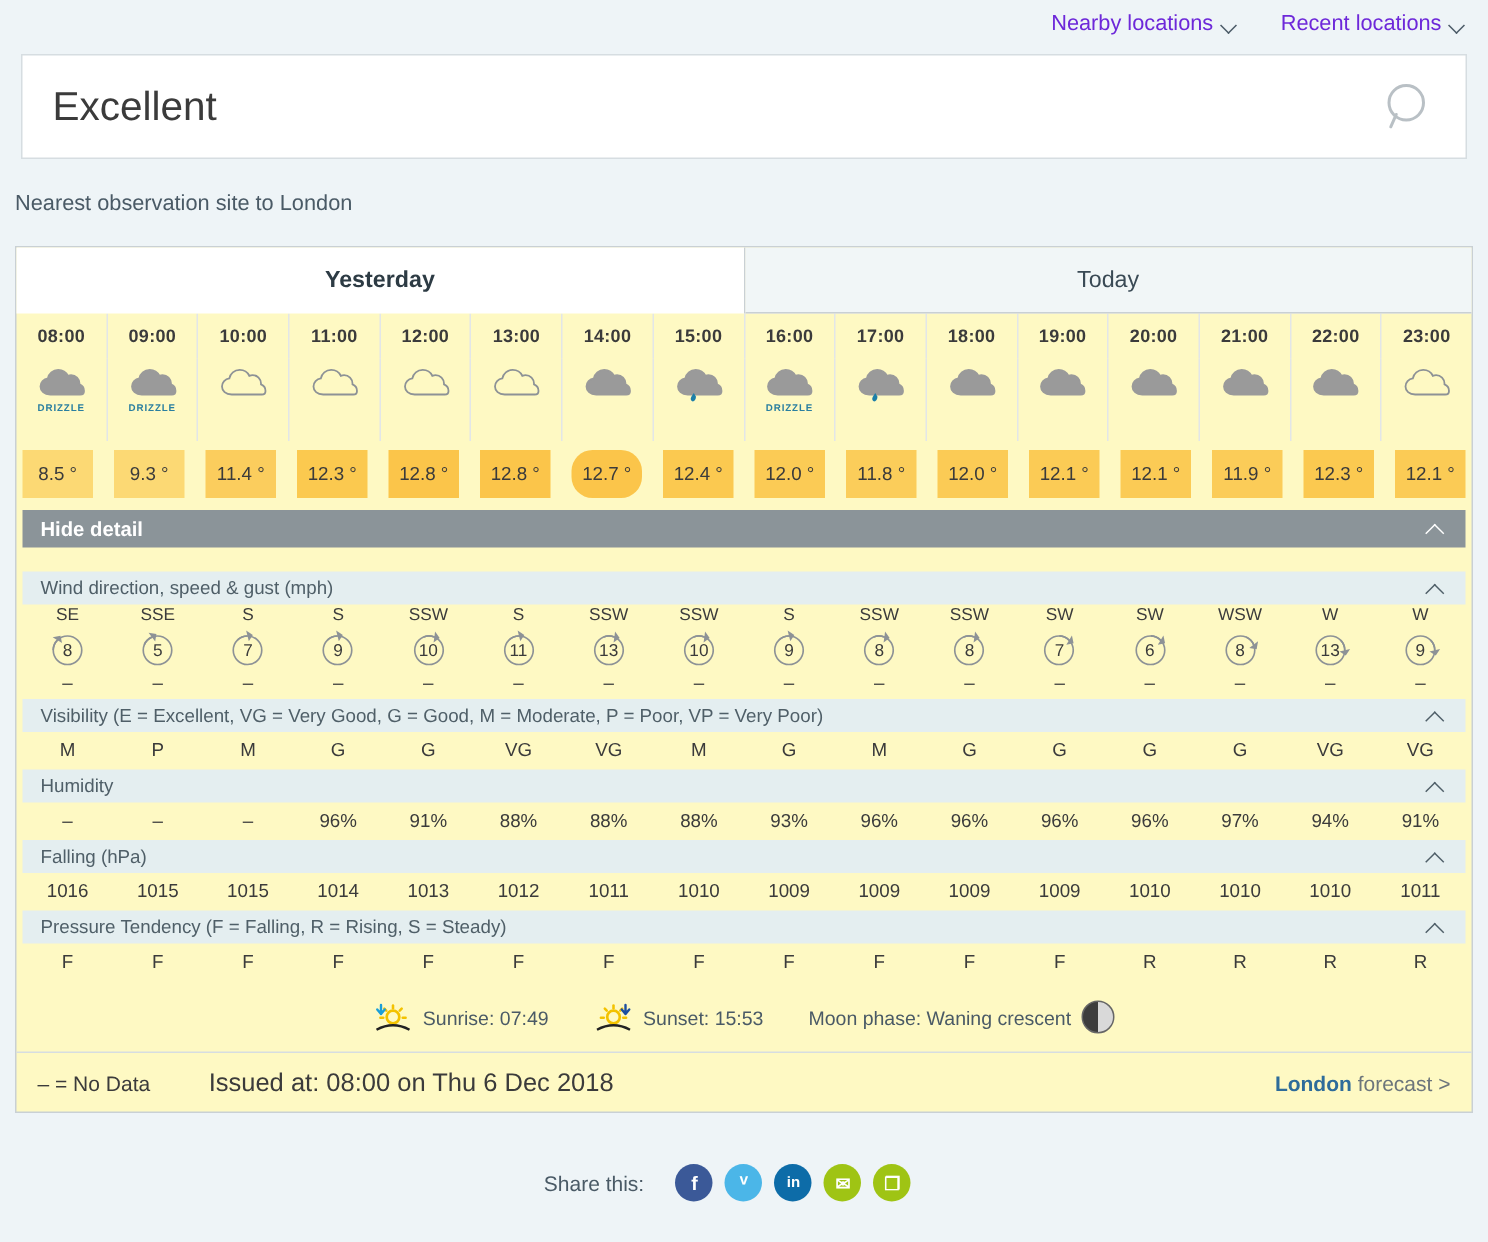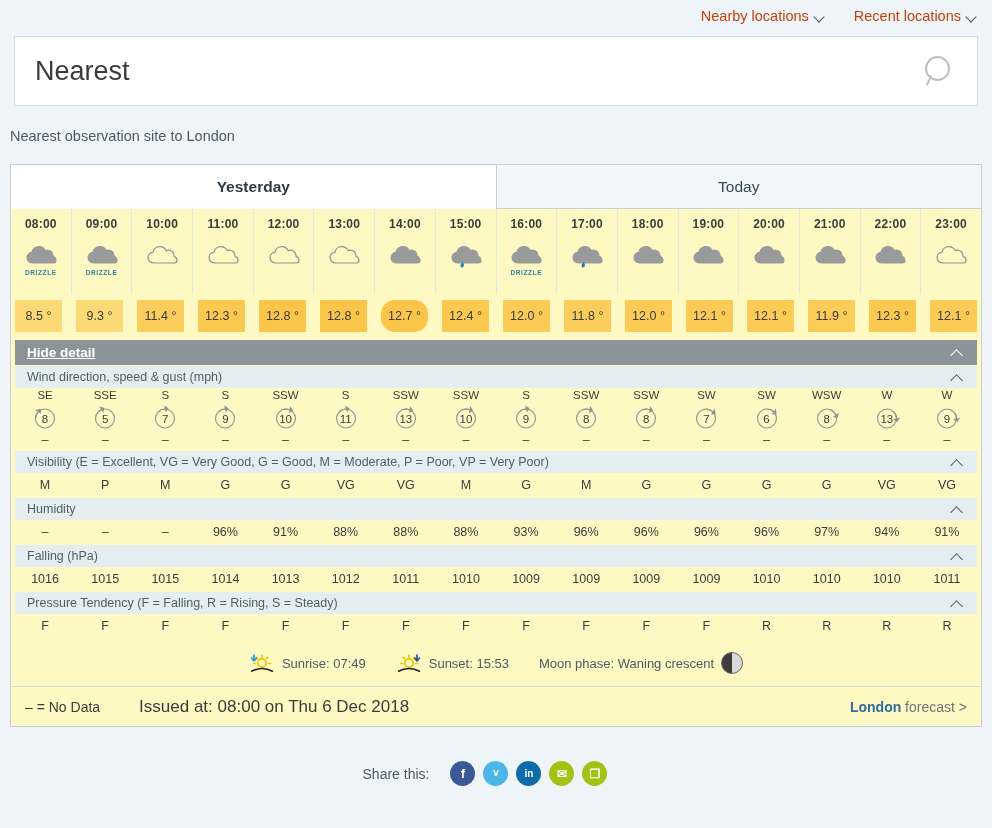--- a/index.html
+++ b/index.html
@@ -12,21 +12,21 @@
     overflow: hidden;
   }
   .page { width: 992px; height: 828px; position: relative; }
 
   
   .topnav {
     height: 32px; display: flex; justify-content: flex-end; align-items: center;
     gap: 28px; padding-right: 14px;
   }
   .topnav-item {
-    font-size: 14.5px; color: #c2410c; cursor: pointer;
+    font-size: 14.5px; color: #6d28d9; cursor: pointer;
     display: flex; align-items: center; gap: 6px; white-space: nowrap;
   }
   .chev-sm { width: 11px; height: 7px; position: relative; display:inline-block; }
   .chev-sm::before {
     content: ""; position: absolute; left: 0; top: 0;
     width: 7px; height: 7px; border-right: 1.4px solid #4a5a66; border-bottom: 1.4px solid #4a5a66;
     transform: rotate(45deg);
   }
 
   
@@ -87,23 +87,23 @@
 
   
   .temps { height: 32px; margin: 6px 4px 0 4px; gap: 14px; }
   .temps .cell {
     display: flex; align-items: center; justify-content: center;
     font-size: 12.5px; color: #3b3b3b; height: 32px;
   }
 
   
   .hide-detail {
-    margin: 8px 4px 1px 4px; height: 25px; background: #8b9499; color: #fff;
+    margin: 8px 4px 16px 4px; height: 25px; background: #8b9499; color: #fff;
     display: flex; align-items: center; padding: 0 12px; font-size: 13.5px;
-    font-weight: 700; justify-content: space-between; cursor: pointer; text-decoration: underline;
+    font-weight: 700; justify-content: space-between; cursor: pointer;
   }
   .sec-header {
     height: 22px; background: #e4eef0; color: #4f5f68; font-size: 12.5px;
     display: flex; align-items: center; padding: 0 12px; justify-content: space-between;
     margin: 1px 4px 0 4px; cursor: pointer;
   }
   .chev-up {
     width: 16px; height: 9px; position: relative; flex: none;
   }
   .chev-up::before {
@@ -162,21 +162,21 @@
       <span>Nearby locations</span>
       <span class="chev-sm"></span>
     </div>
     <div class="topnav-item">
       <span>Recent locations</span>
       <span class="chev-sm"></span>
     </div>
   </div>
 
   <div class="searchbox">
-    <div class="search-value" placeholder="Enter a place name">Nearest</div>
+    <div class="search-value" placeholder="Enter a place name">Excellent</div>
     <div class="search-icon"></div>
   </div>
 
   <div class="subtitle">Nearest observation site to London</div>
 
   <div class="card">
 
     <div class="tabs">
       <div class="tab active bold">
         <span>Yesterday</span>

